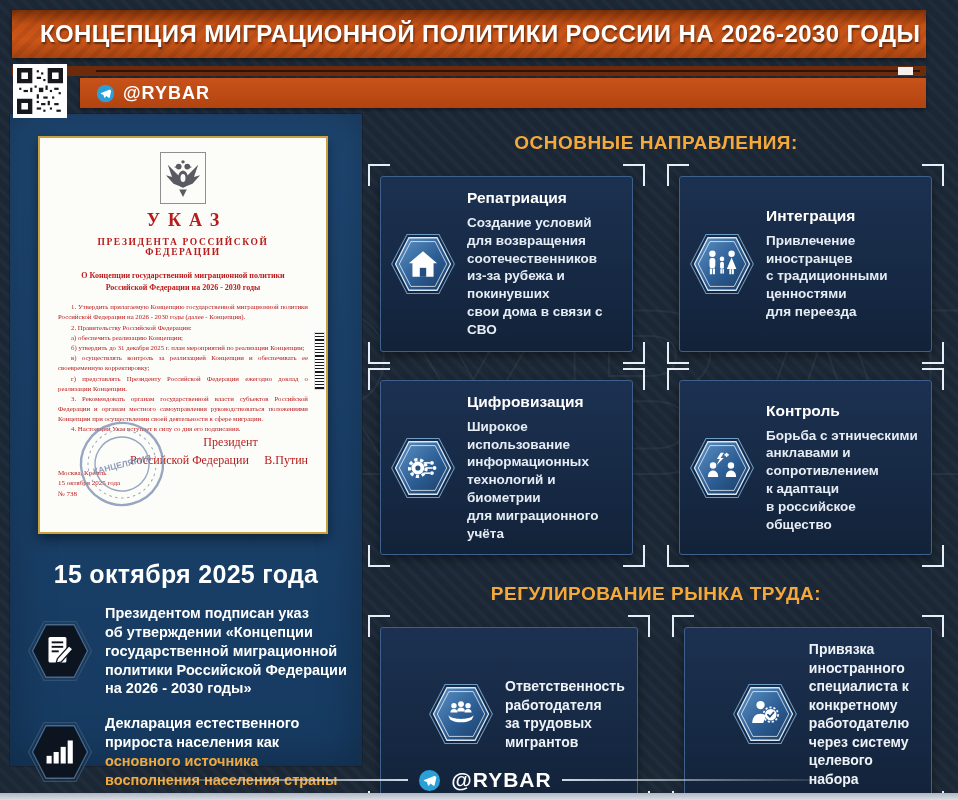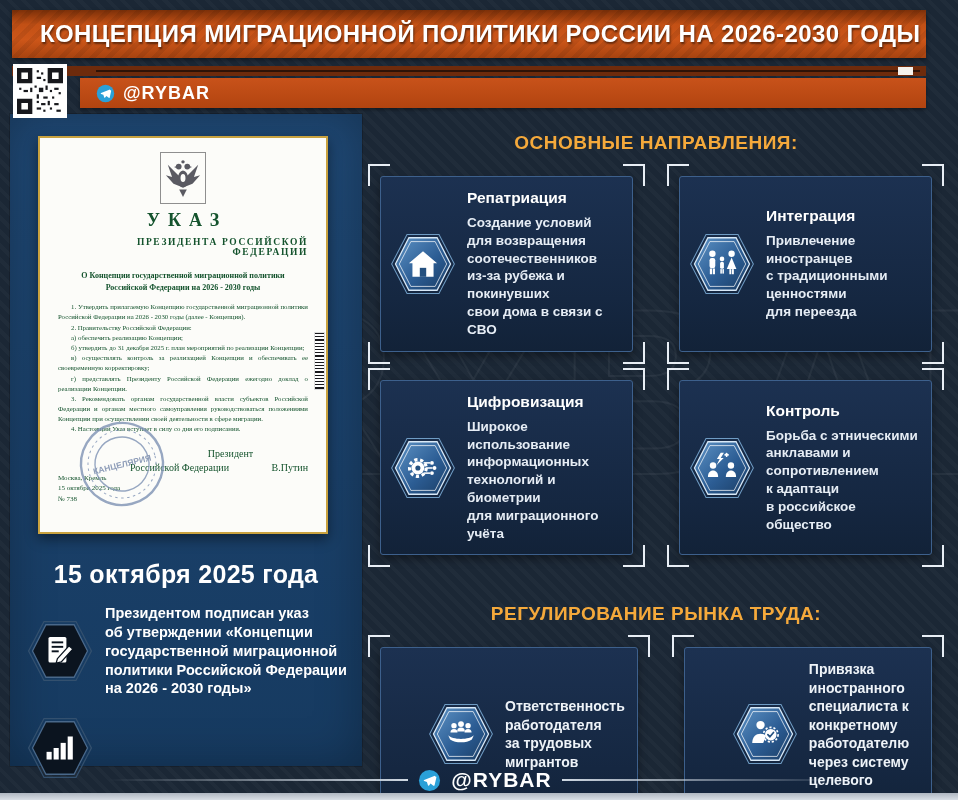--- a/index.html
+++ b/index.html
@@ -50,30 +50,30 @@
   
   .left-panel {
     position:absolute; left:10px; top:114px; width:352px; height:652px; z-index:2;
     background:linear-gradient(180deg,#1f4874 0%, #1a4069 55%, #163a60 100%);
     box-shadow:inset 0 0 46px rgba(0,0,0,.28), 0 0 0 1px rgba(0,0,0,.18);
   }
   .decree {
     position:absolute; left:28px; top:22px; width:290px; height:398px;
     background:#fcfcf9; border:2px solid #c9a23f;
     box-shadow:0 5px 12px rgba(0,0,0,.45);
-    padding:12px 18px 10px; color:#14532d;
+    padding:12px 18px 10px; color:#b91c1c;
     font-family:"Liberation Serif", serif;
   }
   .arms-box { width:46px; height:52px; border:1px solid #8f8f8f; margin:2px auto 6px; display:flex; align-items:center; justify-content:center; }
   .doc-type { text-align:center; font-size:18px; font-weight:700; letter-spacing:8px; margin:6px 0 6px 8px; }
-  .doc-issuer { text-align:right; font-size:9.5px; font-weight:700; letter-spacing:1.6px; }
+  .doc-issuer { text-align:center; font-size:9.5px; font-weight:700; letter-spacing:1.6px; }
   .doc-subject { text-align:center; font-size:8px; font-weight:700; line-height:1.45; margin:13px 6px 9px; }
   .doc-body { font-size:6.8px; line-height:1.5; text-align:justify; }
   .doc-body p { text-indent:13px; }
-  .doc-sign { margin-top:13px; font-size:10px; position:relative; }
+  .doc-sign { font-size:12px; position:relative; }
   .doc-sign .role1 { text-align:center; padding-left:95px; }
   .doc-sign .role2 { display:flex; justify-content:space-between; padding-left:72px; margin-top:3px; }
   .doc-meta { margin-top:0; font-size:7px; line-height:1.55; }
   .stamp { position:absolute; left:38px; top:282px; width:88px; height:88px; opacity:.8; transform:rotate(-14deg); }
   .barcode {
     position:absolute; right:1px; top:194px; width:11px; height:58px; background:#fff;
     border:1px solid #ddd;
     background-image:repeating-linear-gradient(180deg,#18181c 0 1.2px, transparent 1.2px 3.2px);
   }
   .date-heading {
@@ -84,21 +84,21 @@
   .bullet { display:flex; align-items:center; gap:13px; }
   .bullet .hexwrap { flex:none; width:64px; height:68px; }
   .bullet-text { font-size:14.5px; font-weight:700; line-height:1.3; white-space:pre-line; }
   .bullet-text .hl { color:#f2a93c; }
   
   .right-col { position:absolute; left:362px; top:114px; width:588px; z-index:2; }
   .sec-heading {
     text-align:center; color:#f5a93b; font-size:19px; font-weight:800;
     letter-spacing:.5px; margin:18px 0 10px;
   }
-  .sec-heading.second { margin-top:36px; }
+  .sec-heading.second { margin-top:16px; }
   .cards-grid { display:grid; grid-template-columns:1fr 1fr; column-gap:22px; row-gap:4px; padding:0 6px; }
   .frame { position:relative; padding:12px; }
   .corner { position:absolute; width:22px; height:22px; border:0 solid #e8eef5; }
   .corner.tl { left:0; top:0; border-left-width:2px; border-top-width:2px; }
   .corner.tr { right:0; top:0; border-right-width:2px; border-top-width:2px; }
   .corner.bl { left:0; bottom:0; border-left-width:2px; border-bottom-width:2px; }
   .corner.br { right:0; bottom:0; border-right-width:2px; border-bottom-width:2px; }
   .card {
     min-height:126px; height:100%;
     background:linear-gradient(180deg,#1c3151 0%, #152741 70%, #122238 100%);
@@ -263,20 +263,24 @@
           <polygon points="25,6 75,6 99,52 75,98 25,98 1,52" fill="none" stroke="#33506e" stroke-width="2"></polygon>
           <polygon points="28,11 72,11 93,52 72,93 28,93 7,52" fill="#0b141f" stroke="#49688a" stroke-width="2"></polygon>
           <g transform="translate(27,28)" fill="#fff">
             <rect x="2" y="30" width="8" height="12"></rect>
             <rect x="13" y="24" width="8" height="18"></rect>
             <rect x="24" y="16" width="8" height="26"></rect>
             <rect x="35" y="6" width="8" height="36"></rect>
           </g>
         </svg>
       </span>
+      <div class="bullet-text"><span>Декларация естественного
+прироста населения как
+</span><span class="hl">основного источника
+восполнения населения страны</span></div>
     </div>
   </div>
 </div>
 
 <div class="right-col">
 
   <div class="sec-heading">ОСНОВНЫЕ НАПРАВЛЕНИЯ:</div>
 
   <div class="cards-grid">
 

